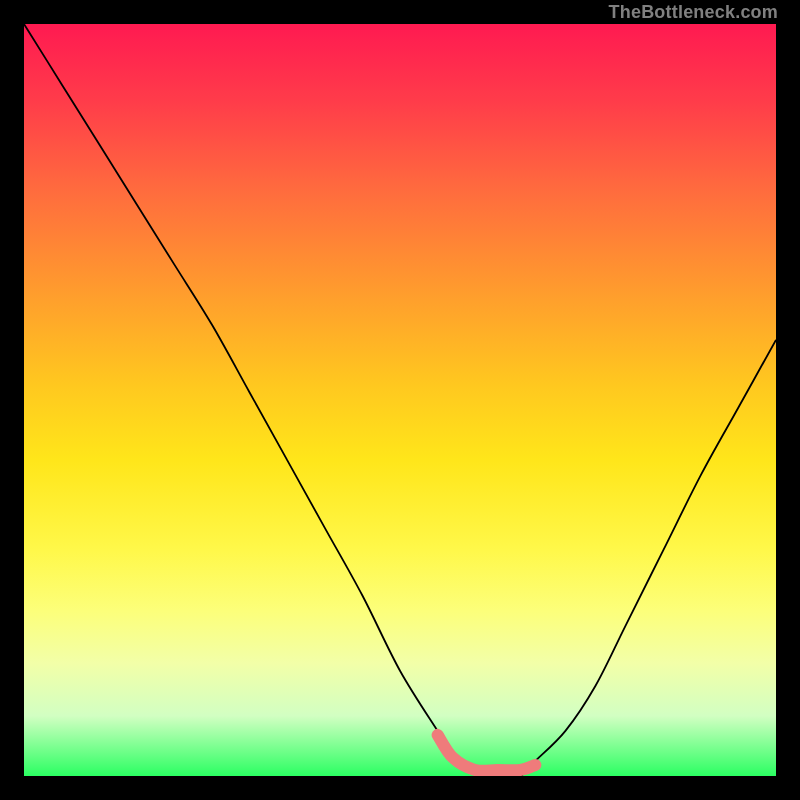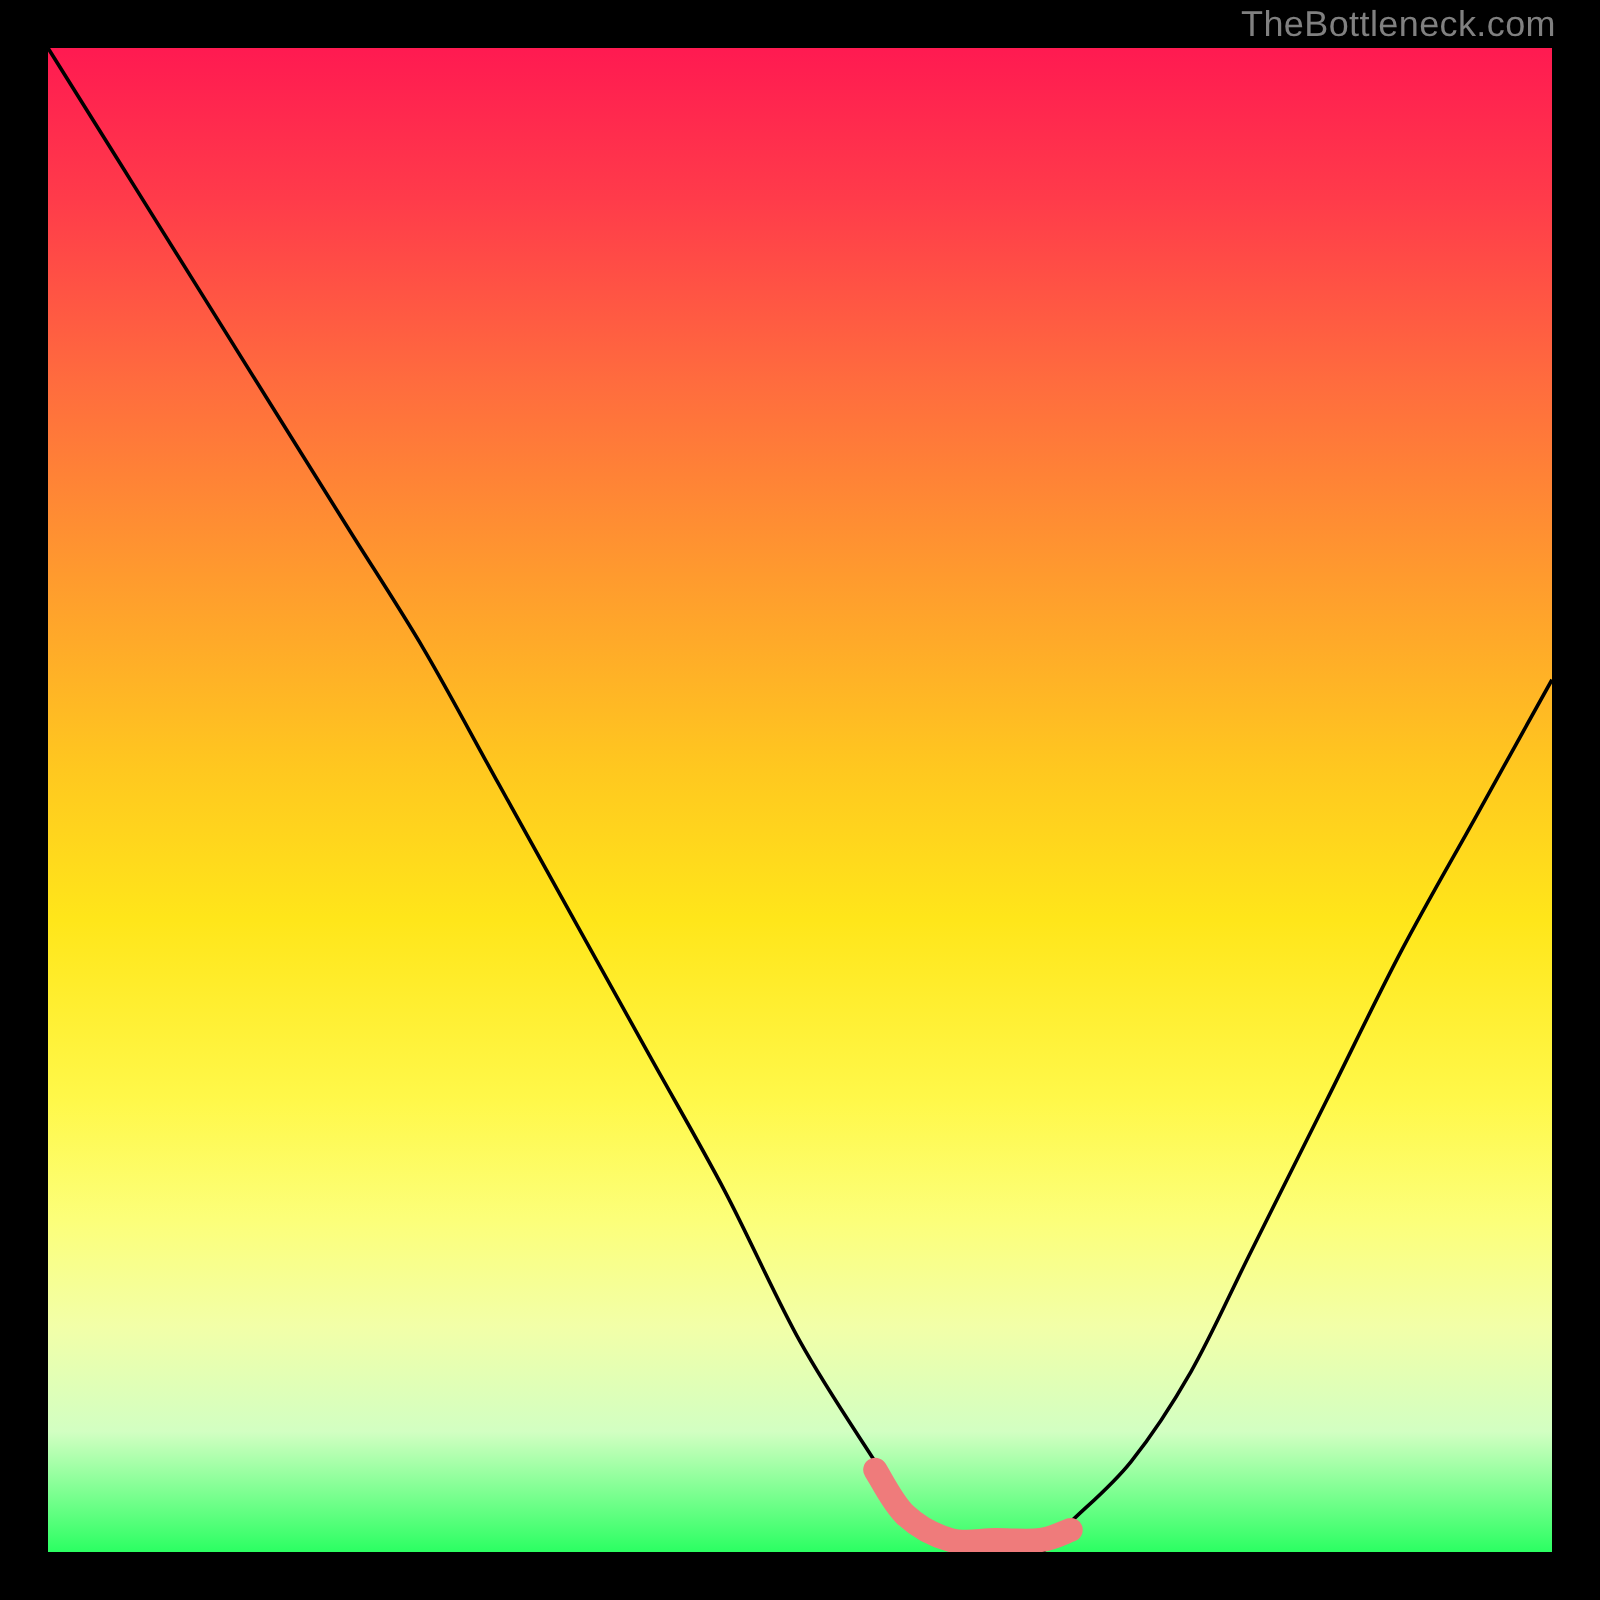--- a/index.html
+++ b/index.html
@@ -40,21 +40,21 @@
     );
   }
   .attribution {
     position: absolute;
     top: 0;
     right: 22px;
     height: 24px;
     line-height: 24px;
     color: #808080;
     font-size: 18px;
-    font-weight: 400;
+    font-weight: 700;
     letter-spacing: 0.2px;
   }
   svg {
     position: absolute;
     top: 0;
     left: 0;
   }
   .curve {
     fill: none;
     stroke: #000;

